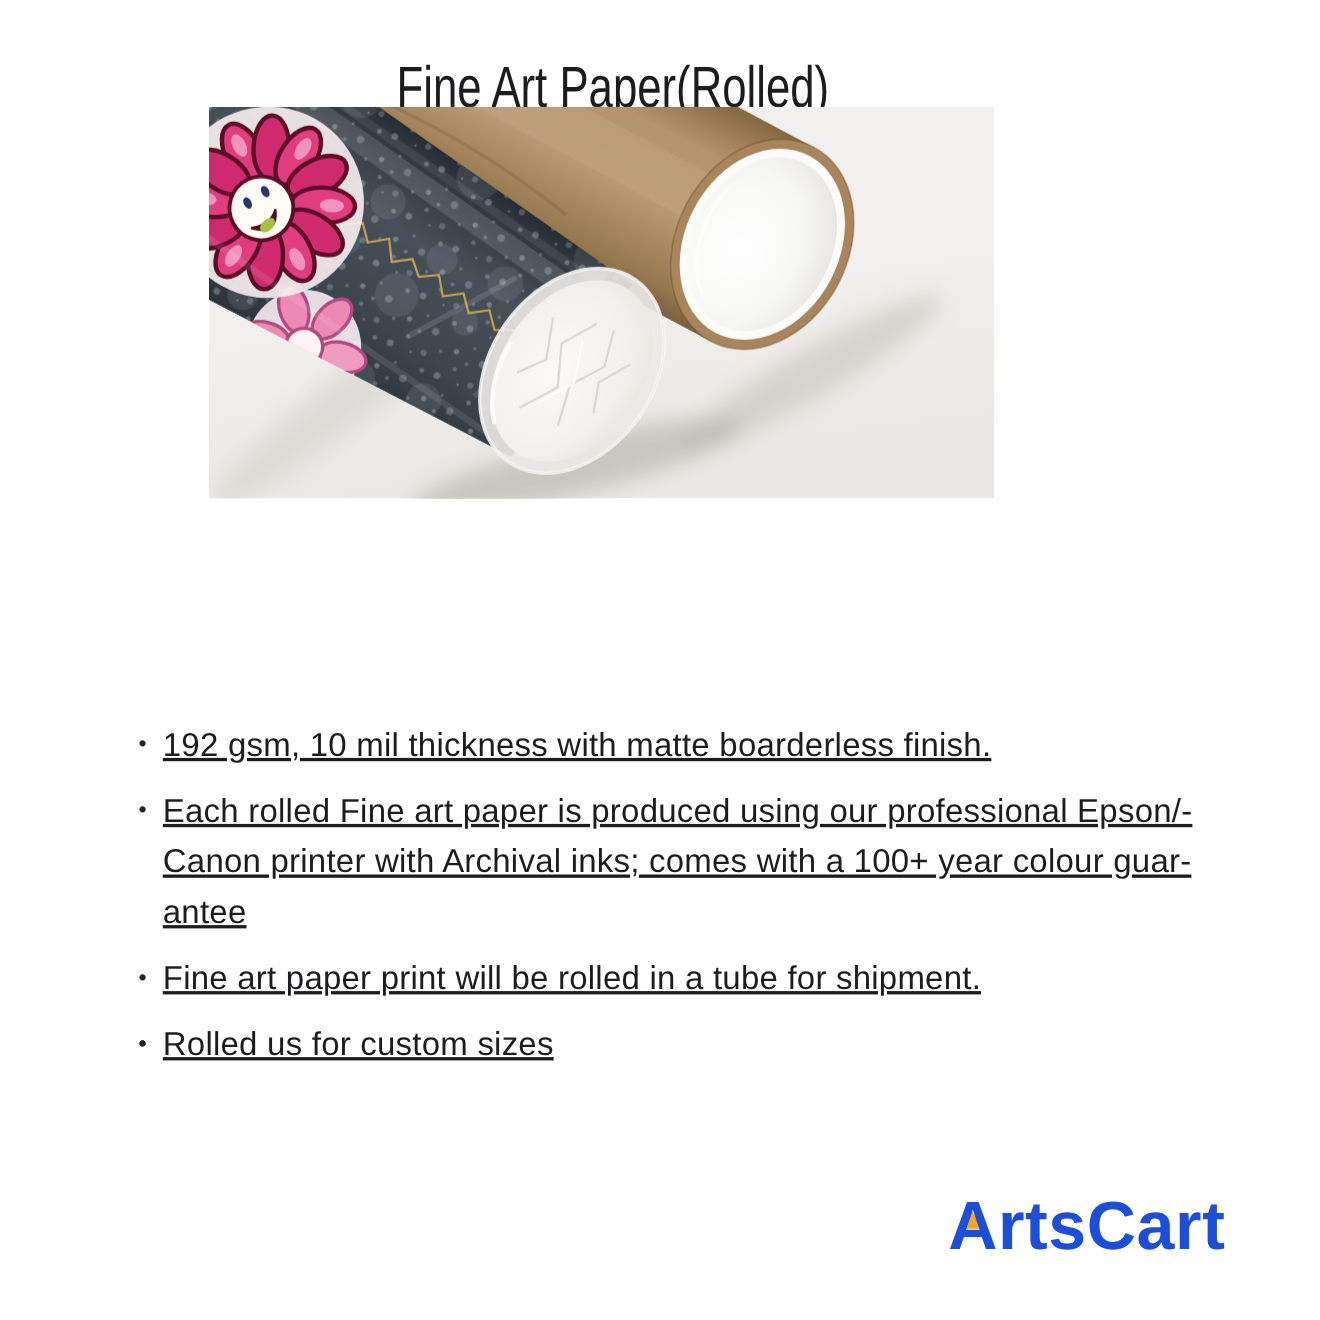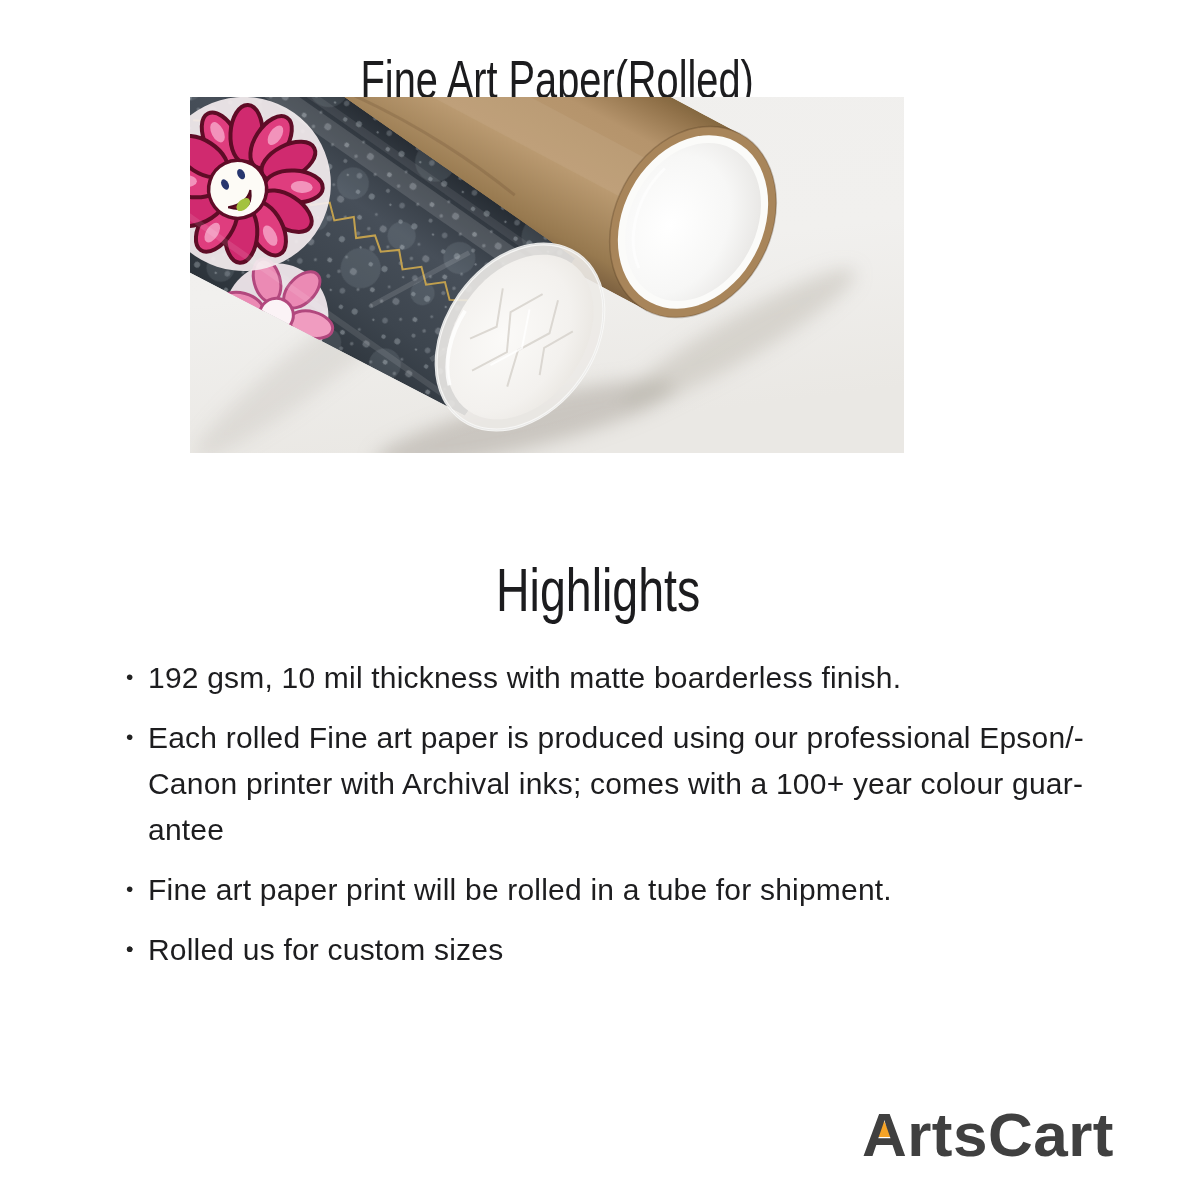--- a/index.html
+++ b/index.html
@@ -24,25 +24,25 @@
     font-size:62px; line-height:70px; font-weight:400; color:#1c1c1e;
   }
 
   .bullets {
     position:absolute; left:126px; top:655px; width:1010px;
     list-style:none; margin:0; padding:0;
     font-size:30px; line-height:46px; color:#1d1d1f;
   }
   .bullets li { position:relative; padding-left:22px; margin-bottom:14px; }
   .bullets .dot { position:absolute; left:0; top:-1px; font-size:21px; line-height:46px; color:#222; }
-  .bullets .text { white-space:pre-line; letter-spacing:0.2px; }
+  .bullets .text { white-space:pre-line; letter-spacing:0.2px;text-decoration:underline; }
 
   .logo {
     position:absolute; top:1080px; right:86px;
-    font-size:62px; line-height:70px; font-weight:700; letter-spacing:0.5px; color:#404040;margin-top:20px;
+    font-size:62px; line-height:70px; font-weight:700; letter-spacing:0.5px; color:#1d4ed8;
   }
   .logo .logo-text { position:relative; z-index:1; }
   .logo .tri {
     position:absolute; left:12px; top:19px; width:0; height:0; z-index:0;
     border-left:9px solid transparent; border-right:9px solid transparent;
     border-bottom:18px solid #f5a326;
   }
 </style>
 </head>
 <body>
@@ -215,21 +215,20 @@
             <path d="M -30 -40 L -5 -25 L 30 -42"></path>
             <path d="M -20 38 L 5 26 L 35 40"></path>
           </g>
           <path d="M -40 -8 L -8 8 L 28 -8" fill="none" stroke="#ffffff" stroke-width="2" opacity="0.8"></path>
           <path d="M -80 -30 A 88 62 0 0 1 -10 -60" fill="none" stroke="#ffffff" stroke-width="4" opacity="0.8"></path>
         </g>
       </g>
     </svg>
   </div>
 
-  <h2 class="heading"><span class="squeeze">Highlights</span></h2>
 
   <ul class="bullets">
     <li>
       <span class="dot">•</span>
       <span class="text">192 gsm, 10 mil thickness with matte boarderless finish.</span>
     </li>
     <li>
       <span class="dot">•</span>
       <span class="text">Each rolled Fine art paper is produced using our professional Epson/-
 Canon printer with Archival inks; comes with a 100+ year colour guar-

